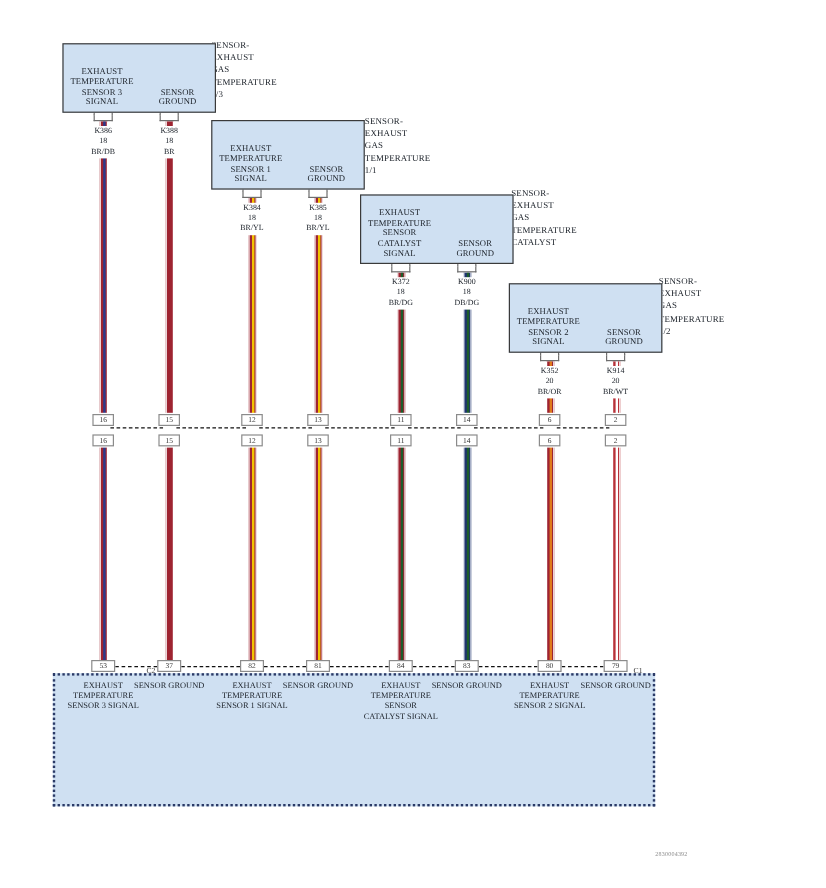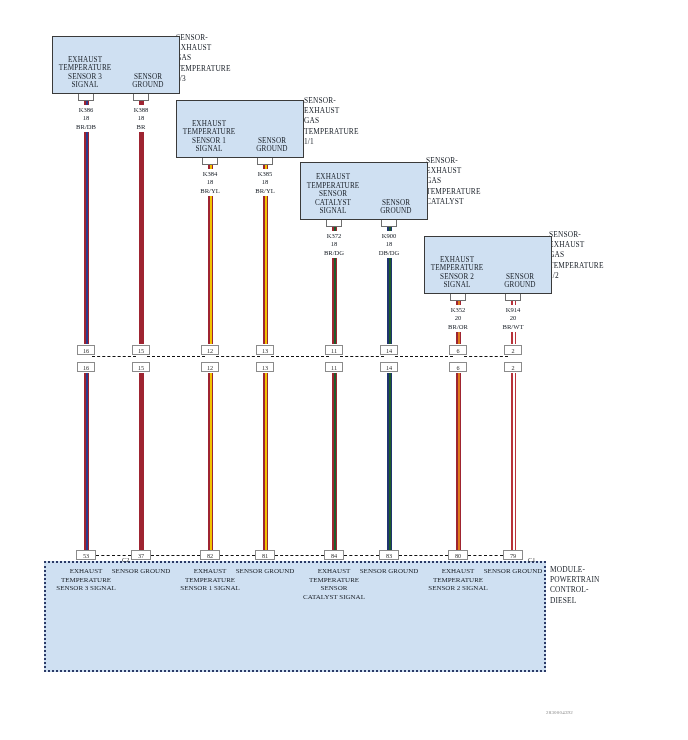--- a/index.html
+++ b/index.html
@@ -283,20 +283,14 @@
     <div style="position: absolute; left: 482px; top: 567px; width: 62px; text-align: center; font-size: 7px; line-height: 8.6px; color: rgb(32, 38, 46); text-transform: uppercase; z-index: 12;">SENSOR GROUND</div>
     <div class="dashline" style="left: 96px; top: 555px; width: 35px; z-index: 11;"></div>
     <div class="dashline" style="left: 151px; top: 555px; width: 49px; z-index: 11;"></div>
     <div class="dashline" style="left: 220px; top: 555px; width: 35px; z-index: 11;"></div>
     <div class="dashline" style="left: 275px; top: 555px; width: 49px; z-index: 11;"></div>
     <div class="dashline" style="left: 344px; top: 555px; width: 35px; z-index: 11;"></div>
     <div class="dashline" style="left: 399px; top: 555px; width: 49px; z-index: 11;"></div>
     <div class="dashline" style="left: 468px; top: 555px; width: 35px; z-index: 11;"></div>
     <div class="connlabel" style="left: 122px; top: 556px; z-index: 13;">C2</div>
     <div class="connlabel" style="left: 528px; top: 556px; z-index: 13;">C1</div>
-    <div class="caption" style="left: 550px; top: 565px; width: 90px;">
-      <div>MODULE-</div>
-      <div>POWERTRAIN</div>
-      <div>CONTROL-</div>
-      <div>DIESEL</div>
-    </div>
     <div class="docnum" style="left: 546px; top: 710px;">2830004392</div>
   </div>
 
 </body></html>

